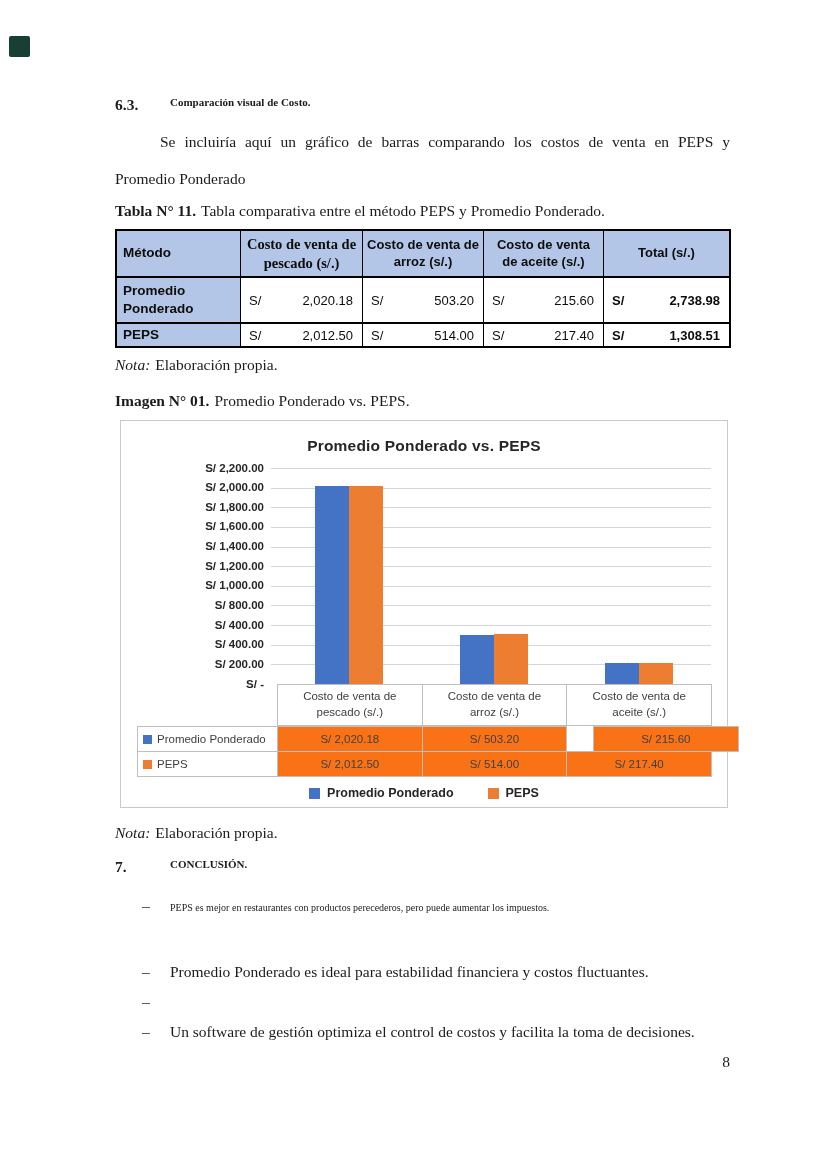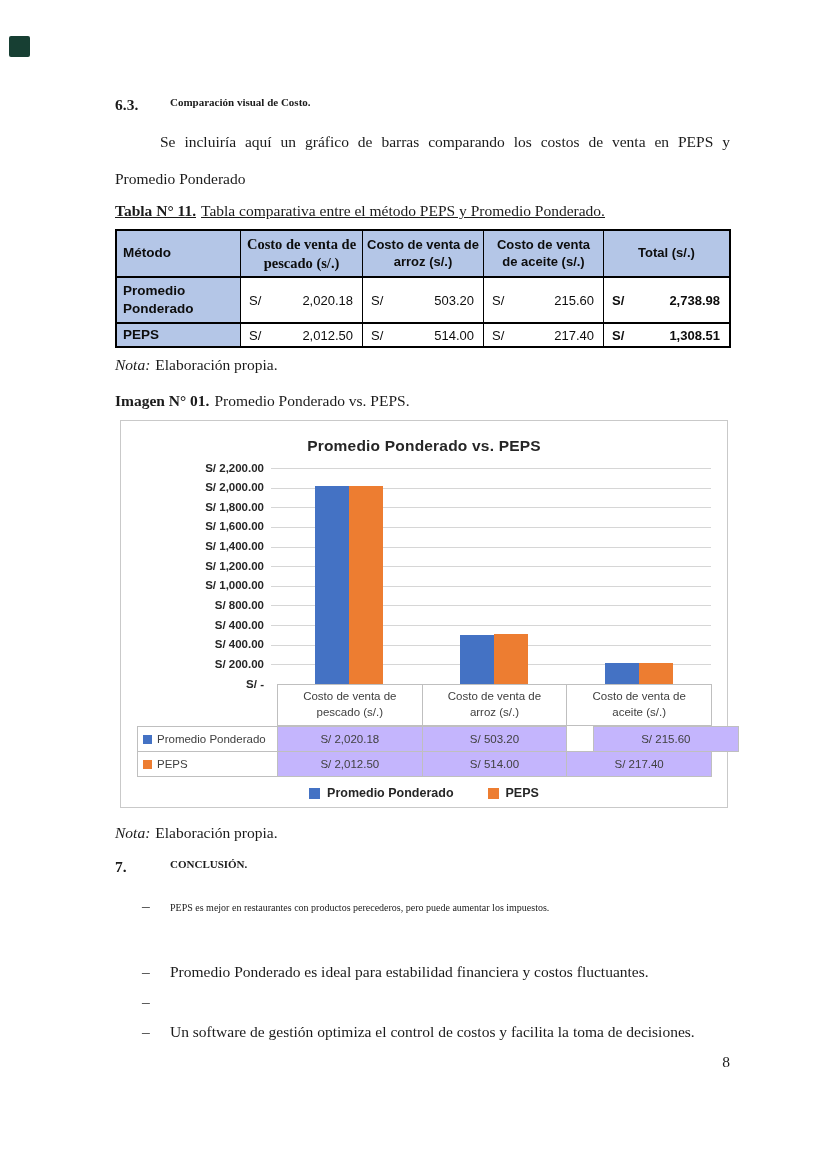--- a/index.html
+++ b/index.html
@@ -44,21 +44,21 @@
       font-family:"Liberation Sans", sans-serif;color:#404040;}
   .chart-title{position:absolute;left:0;top:16px;width:100%;text-align:center;font-weight:bold;
       font-size:15.5px;color:#262626;letter-spacing:.2px;}
   .gridline{position:absolute;height:1px;background:#d6d6d6;}
   .ytick{position:absolute;left:0;width:143px;text-align:right;font-size:11.5px;font-weight:bold;
       color:#262626;line-height:1;}
   .bar{position:absolute;}
   .cat-cell{position:absolute;border:1px solid #bfbfbf;box-sizing:border-box;display:flex;align-items:center;
       justify-content:center;text-align:center;font-size:11.5px;line-height:1.35;color:#404040;background:#fff;}
   .val-cell{position:absolute;border:1px solid #bfbfbf;box-sizing:border-box;display:flex;align-items:center;
-      justify-content:center;font-size:11.5px;color:#404040;background:#c4b5fd;}
+      justify-content:center;font-size:11.5px;color:#404040;background:#f97316;}
   .key-cell{position:absolute;border:1px solid #bfbfbf;box-sizing:border-box;display:flex;align-items:center;
       font-size:11.5px;color:#404040;background:#fff;padding-left:5px;gap:5px;}
   .key-sq{width:9px;height:9px;flex:0 0 auto;}
   .chart-legend{position:absolute;left:0;width:100%;display:flex;justify-content:center;gap:34px;align-items:center;}
   .leg-item{display:flex;align-items:center;gap:7px;font-size:12.5px;font-weight:bold;color:#262626;}
   .leg-sq{width:11px;height:11px;}
 
   
   .dash{position:absolute;left:142px;font-size:15.5px;}
   .pagenum{left:690px;top:1053px;width:40px;text-align:right;font-size:15.5px;}
@@ -71,21 +71,21 @@
   <div class="abs corner-mark"></div>
 
   <div class="abs" style="top:96px;left:0;width:828px;height:20px;">
     <span class="sec-num">6.3.</span>
     <span class="sec-title">Comparación visual de Costo.</span>
   </div>
 
   <div class="abs serifline justify" style="left:160px;top:133px;width:570px;">Se incluiría aquí un gráfico de barras comparando los costos de venta en PEPS y</div>
   <div class="abs serifline" style="left:115px;top:170px;">Promedio Ponderado</div>
 
-  <div class="abs cap" style="top:202px;text-decoration:underline;">
+  <div class="abs cap" style="top:202px;">
     <b>Tabla N° 11.</b><span>Tabla comparativa entre el método PEPS y Promedio Ponderado.</span>
   </div>
 
   <div class="abs cost-table">
     <div class="ct h m">Método</div>
     <div class="ct h serif">Costo de venta de pescado (s/.)</div>
     <div class="ct h">Costo de venta de arroz (s/.)</div>
     <div class="ct h">Costo de venta de aceite (s/.)</div>
     <div class="ct h lc">Total (s/.)</div>
 

